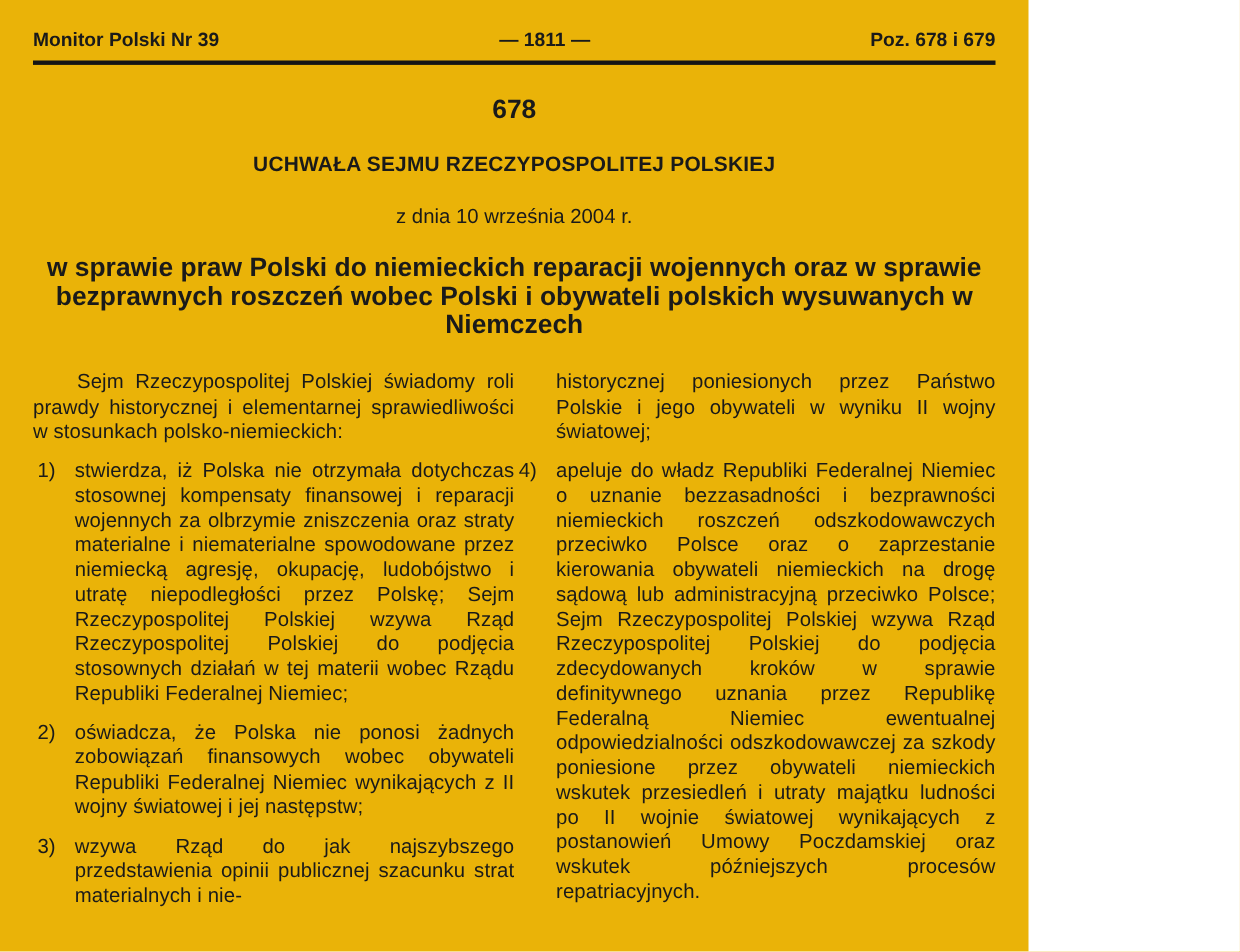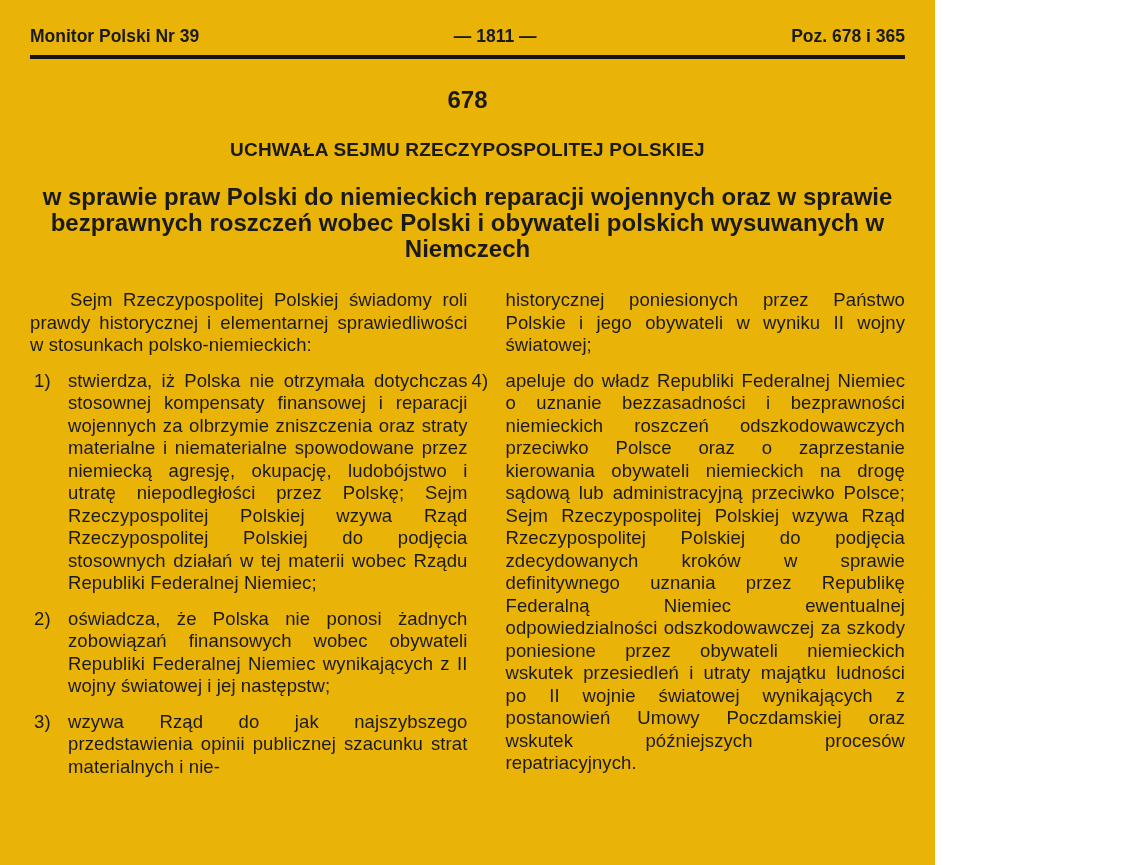--- a/index.html
+++ b/index.html
@@ -105,26 +105,27 @@
   .signature .name { font-style: italic; }
 </style>
 </head>
 <body>
 
 <div class="page">
 
   <div class="runhead">
     <span class="left">Monitor Polski Nr 39</span>
     <span class="center">— 1811 —</span>
-    <span class="right">Poz. 678 i 365</span>
+    <span class="right">Poz. 678 i 679</span>
   </div>
   <hr class="headrule">
 
   <div class="doc-number">678</div>
   <div class="doc-title">UCHWAŁA SEJMU RZECZYPOSPOLITEJ POLSKIEJ</div>
+  <div class="doc-date">z dnia 10 września 2004 r.</div>
   <div class="doc-subject">w sprawie praw Polski do niemieckich reparacji wojennych oraz w sprawie bezprawnych roszczeń wobec Polski i obywateli polskich wysuwanych w Niemczech</div>
 
   <div class="columns">
 
     <div class="col">
       <p class="intro">Sejm Rzeczypospolitej Polskiej świadomy roli prawdy historycznej i elementarnej sprawiedliwości w stosunkach polsko-niemieckich:</p>
 
       <div class="list-item">
         <span class="num">1)</span>
         <span class="txt">stwierdza, iż Polska nie otrzymała dotychczas stosownej kompensaty finansowej i reparacji wojennych za olbrzymie zniszczenia oraz straty materialne i niematerialne spowodowane przez niemiecką agresję, okupację, ludobójstwo i utratę niepodległości przez Polskę; Sejm Rzeczypospolitej Polskiej wzywa Rząd Rzeczypospolitej Polskiej do podjęcia stosownych działań w tej materii wobec Rządu Republiki Federalnej Niemiec;</span>

